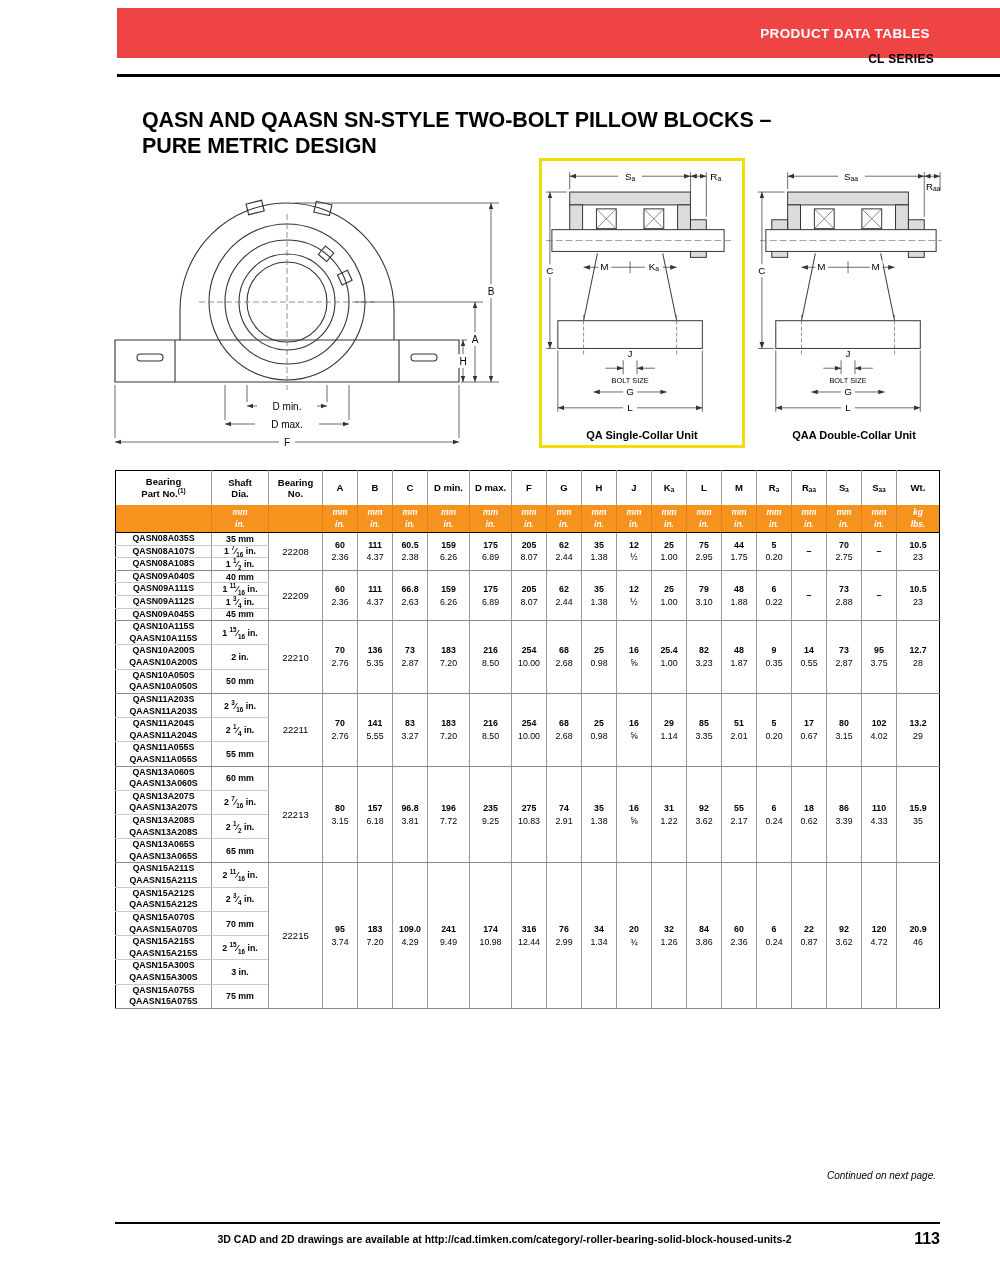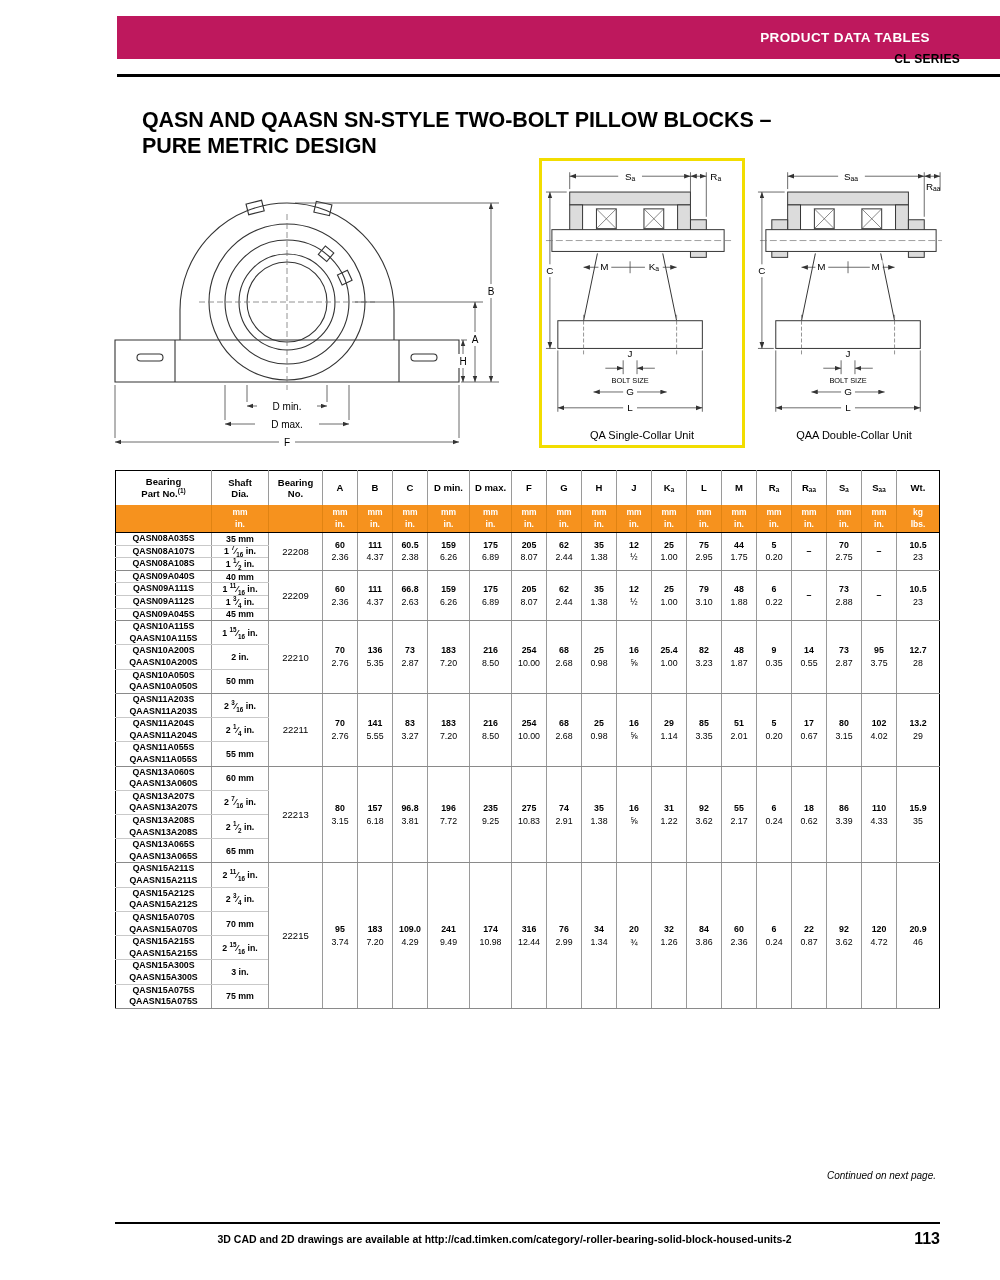--- a/index.html
+++ b/index.html
@@ -1,47 +1,47 @@
 <!DOCTYPE html>
 <html><head>
 <meta charset="utf-8">
 <style>
   html,body { margin:0; padding:0; background:#fff; }
   .page { position:relative; width:1000px; height:1280px; background:#fff; overflow:hidden;
           font-family:"Liberation Sans","DejaVu Sans",sans-serif; color:#000; }
 
   
-  .band { position:absolute; top:16px; left:117px; right:0; height:43px; background:#be185d;
+  .band { position:absolute; top:8px; left:117px; right:0; height:50px; background:#ef4444;
           display:flex; align-items:center; justify-content:flex-end; padding-right:70px; box-sizing:border-box; }
   .band span { color:#fff; font-weight:bold; font-size:13.5px; letter-spacing:.4px; }
   .series { position:absolute; top:44px; left:117px; right:0; height:33px; border-bottom:3px solid #000;
-            display:flex; align-items:center; justify-content:flex-end; padding-right:40px; box-sizing:border-box;
+            display:flex; align-items:center; justify-content:flex-end; padding-right:66px; box-sizing:border-box;
             font-weight:bold; font-size:12px; letter-spacing:.3px; }
 
   .title { position:absolute; left:118px; top:108px; font-size:21.5px; font-weight:bold;
            line-height:1.2; letter-spacing:-.1px;margin-left:24px; }
 
   
   .diagrams { position:absolute; top:158px; left:115px; right:0; height:312px; }
   .front-diagram { position:absolute; left:-6px; top:14px; }
   .qa-box  { position:absolute; left:424px; top:0; width:200px; border:3px solid #f2dd00; background:#fff; padding:3px 0 4px; }
   .qaa-box { position:absolute; left:636px; top:0; width:200px; border:3px solid transparent; padding:3px 0 4px; }
-  .diag-caption { text-align:center; font-weight:normal; font-size:11px; margin-top:3px; }
+  .diag-caption { text-align:center; font-weight:bold; font-size:11px; margin-top:3px; }
   .diag text { font-size:10px; fill:#000; font-family:"Liberation Sans","DejaVu Sans",sans-serif; }
   .diag text.small { font-size:7.5px; }
 
   
   .tbl-wrap { position:absolute; top:470px; left:115px; width:822px; }
   table.product { border-collapse:collapse; table-layout:fixed; width:822px; border:1.5px solid #000; }
   table.product th, table.product td { border-left:1px solid #9a9a9a; text-align:center; vertical-align:middle; padding:0; overflow:hidden; }
   table.product th:first-child, table.product td:first-child { border-left:none; }
   thead tr.head-row th { font-size:9.5px; font-weight:bold; height:34px; line-height:1.2; background:#fff; }
   .fnsup { font-size:6.5px; vertical-align:super; }
   tr.units-row th { background:#f6921e; color:#fff; font-size:8.5px; font-weight:bold; height:27px;
-                    line-height:1.3; border-left-color:#e08312; border-bottom:1.5px solid #000; }
+                    line-height:1.3; border-left-color:#e08312; border-bottom:1.5px solid #000;font-style:italic; }
   tbody td { font-size:8.8px; }
   td.part  { font-weight:bold; line-height:1.32; padding:4px 0; }
   td.shaft { font-weight:bold; }
   td.shaft sup, td.shaft sub { font-size:6.3px; }
   sup, sub { line-height:0; }
   td.bearing { font-size:9.5px; }
   td.dim { line-height:1.45; }
   td.dim .mm { font-weight:bold; }
   tbody td.part, tbody td.shaft { border-bottom:1px solid #c9c9c9; }
   td.dim, td.bearing { border-bottom:1px solid #8a8a8a; }

